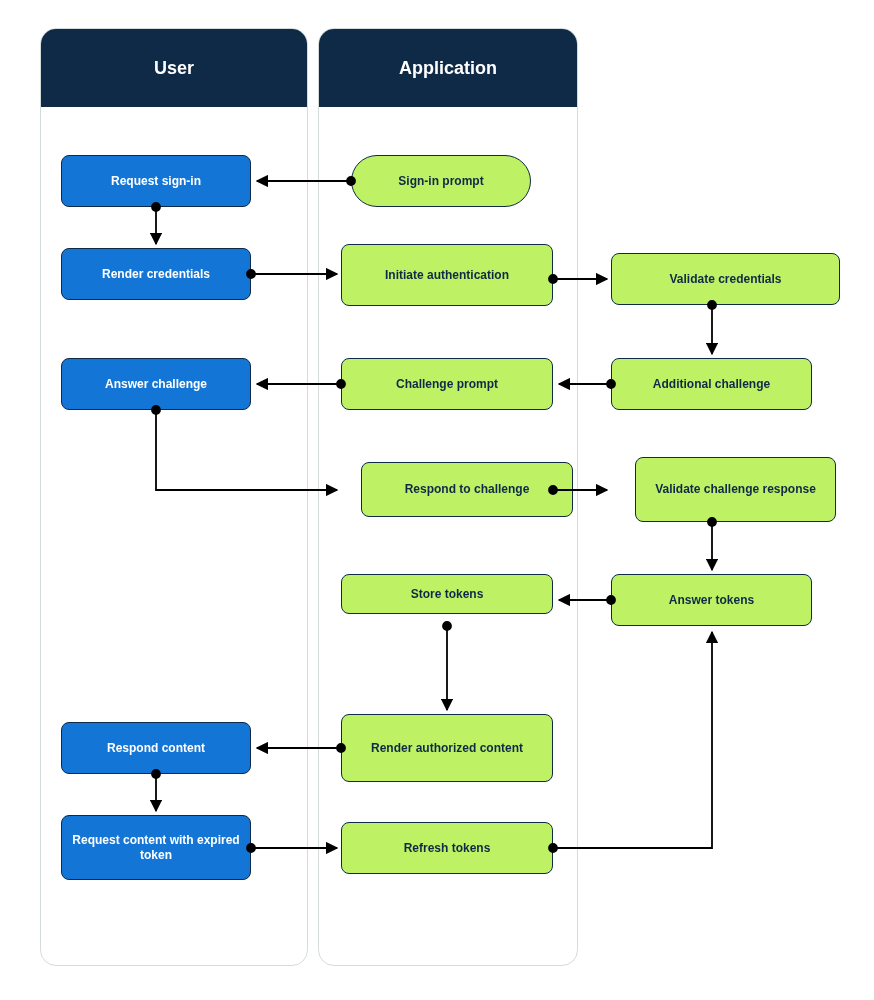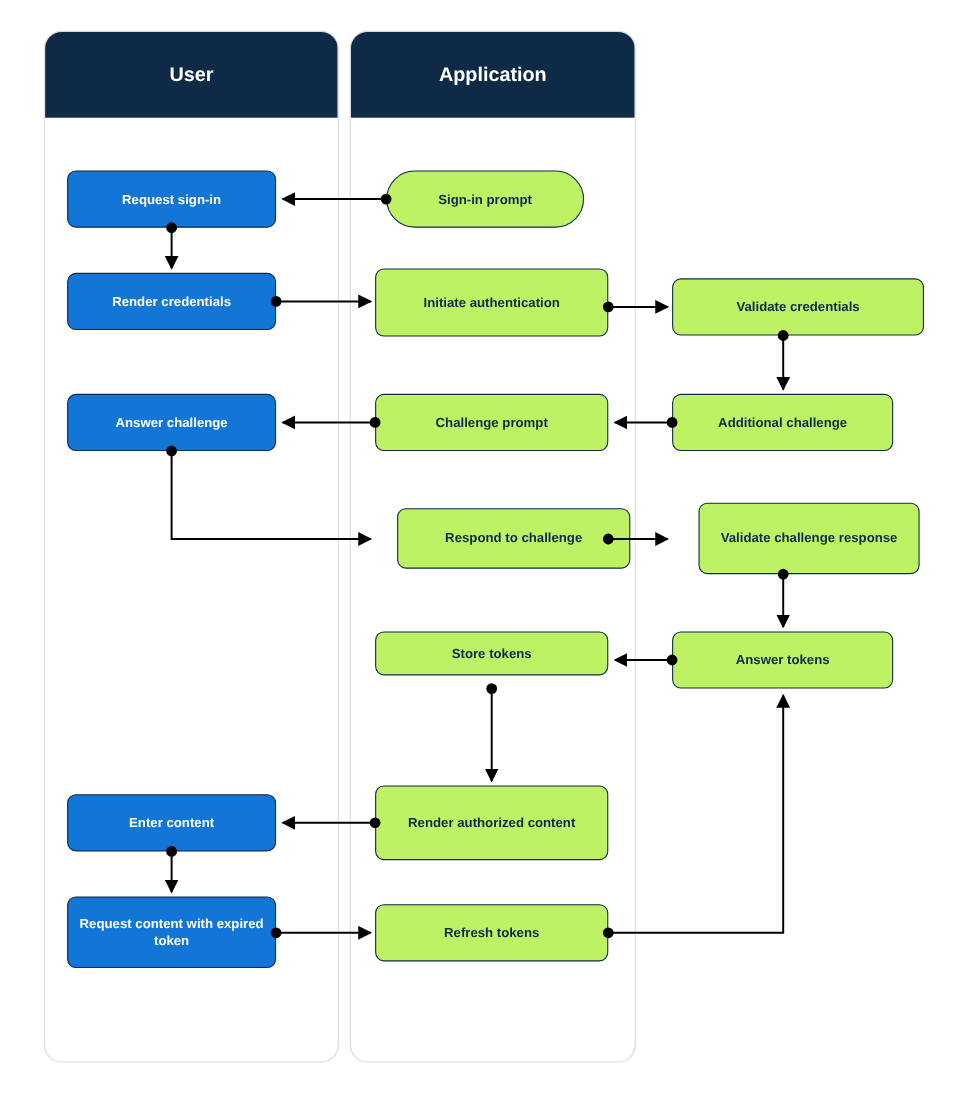--- a/index.html
+++ b/index.html
@@ -20,21 +20,21 @@
   <div class="lane" style="left:40px;width:266px;">
     <div class="lane-header">User</div>
   </div>
   <div class="lane" style="left:318px;width:258px;">
     <div class="lane-header">Application</div>
   </div>
 
   <div class="node blue" style="left:61px; top:155px;width:190px;height:52px;">Request sign-in</div>
   <div class="node blue" style="left:61px; top:248px;width:190px;height:52px;">Render credentials</div>
   <div class="node blue" style="left:61px; top:358px;width:190px;height:52px;">Answer challenge</div>
-  <div class="node blue" style="left:61px; top:722px;width:190px;height:52px;">Enter content</div>
+  <div class="node blue" style="left:61px; top:722px;width:190px;height:52px;">Respond content</div>
   <div class="node blue" style="left:61px; top:815px;width:190px;height:65px;">Request content with expired token</div>
 
   <div class="node light pill" style="left:351px;top:155px;width:180px;height:52px;">Sign-in prompt</div>
   <div class="node light" style="left:341px;top:244px;width:212px;height:62px;">Initiate authentication</div>
   <div class="node light" style="left:341px;top:358px;width:212px;height:52px;">Challenge prompt</div>
   <div class="node light" style="left:341px;top:462px;width:212px;height:55px;margin-left:20px;">Respond to challenge</div>
   <div class="node light" style="left:341px;top:574px;width:212px;height:40px;">Store tokens</div>
   <div class="node light" style="left:341px;top:822px;width:212px;height:52px;">Refresh tokens</div>
   <div class="node light" style="left:341px;top:714px;width:212px;height:68px;">Render authorized content</div>
 

